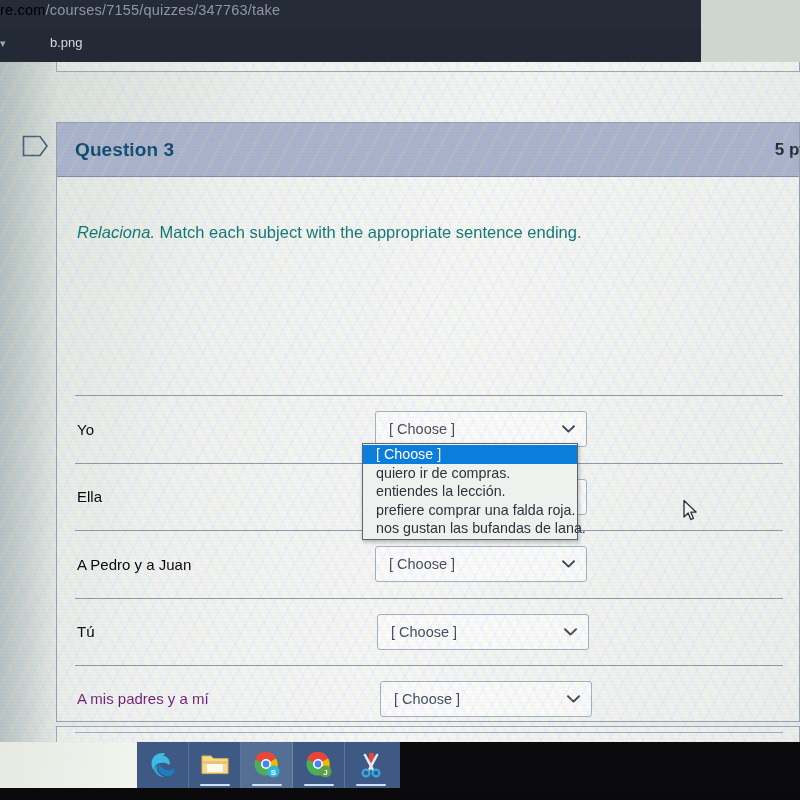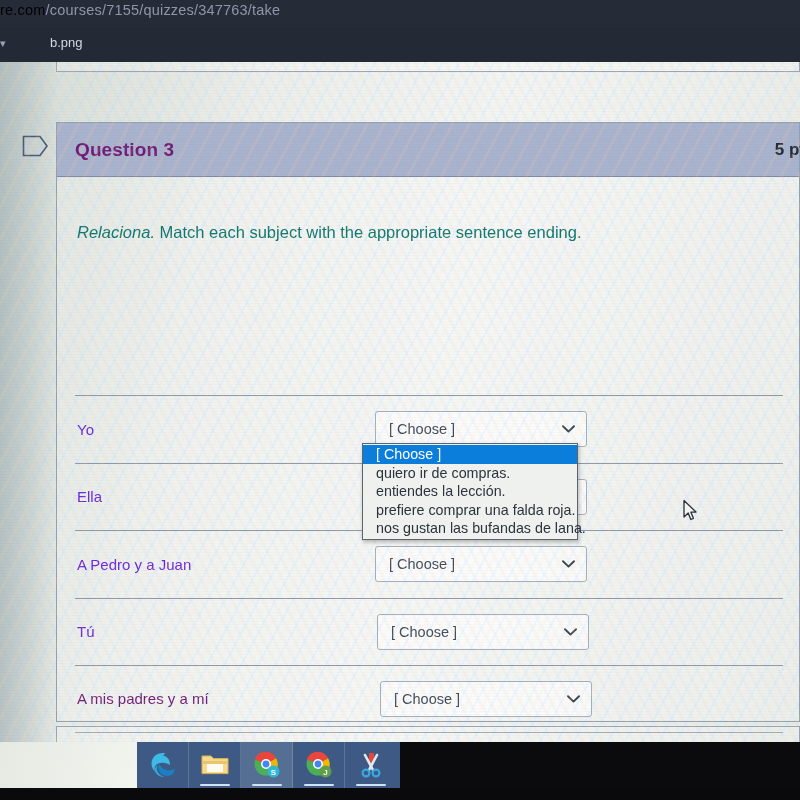--- a/index.html
+++ b/index.html
@@ -14,21 +14,21 @@
   #screenshot {
     position: relative;
     width: 800px; height: 800px;
     overflow: hidden;
     background: #cfd6d2;
   }
 
   
   .browser-chrome {
     position: absolute; left: 0; top: 0;
-    width: 800px; height: 62px;
+    width: 701px; height: 62px;
     background: #262b38;
     overflow: hidden;
   }
   .url-line {
     position: absolute; left: 0; top: 2px;
     white-space: nowrap;
     font-size: 14.5px;
     letter-spacing: .2px;
   }
   .url-path   { color: #8e97a8; }
@@ -118,21 +118,21 @@
     position: relative;
     height: 54px;
     background: #aab3cc;
     border-bottom: 1px solid #7e8aa2;
     display: flex; align-items: center;
   }
   .question-title {
     margin-left: 18px;
     font-size: 19px;
     font-weight: bold;
-    color: #701a75;
+    color: #0c4a6e;
     letter-spacing: .1px;
   }
   .question-points {
     position: absolute; right: -6px; top: 50%;
     transform: translateY(-50%);
     font-size: 17px;
     font-weight: bold;
     color: #222a36;
     white-space: nowrap;
   }
@@ -168,21 +168,21 @@
     position: relative;
     height: 67.5px;
     border-top: 1px solid #8d98a8;
     display: flex;
     align-items: center;
   }
   .match-row:last-child { border-bottom: 1px solid #8d98a8; }
 
   .match-label {
     font-size: 15px;
-    color: #6d28d9;
+    color: #000000;
     width: 300px;
     padding-left: 2px;
   }
 
   .match-select {
     position: absolute;
     left: 300px;
     width: 212px;
     height: 36px;
     border: 1px solid #9fb0c4;

